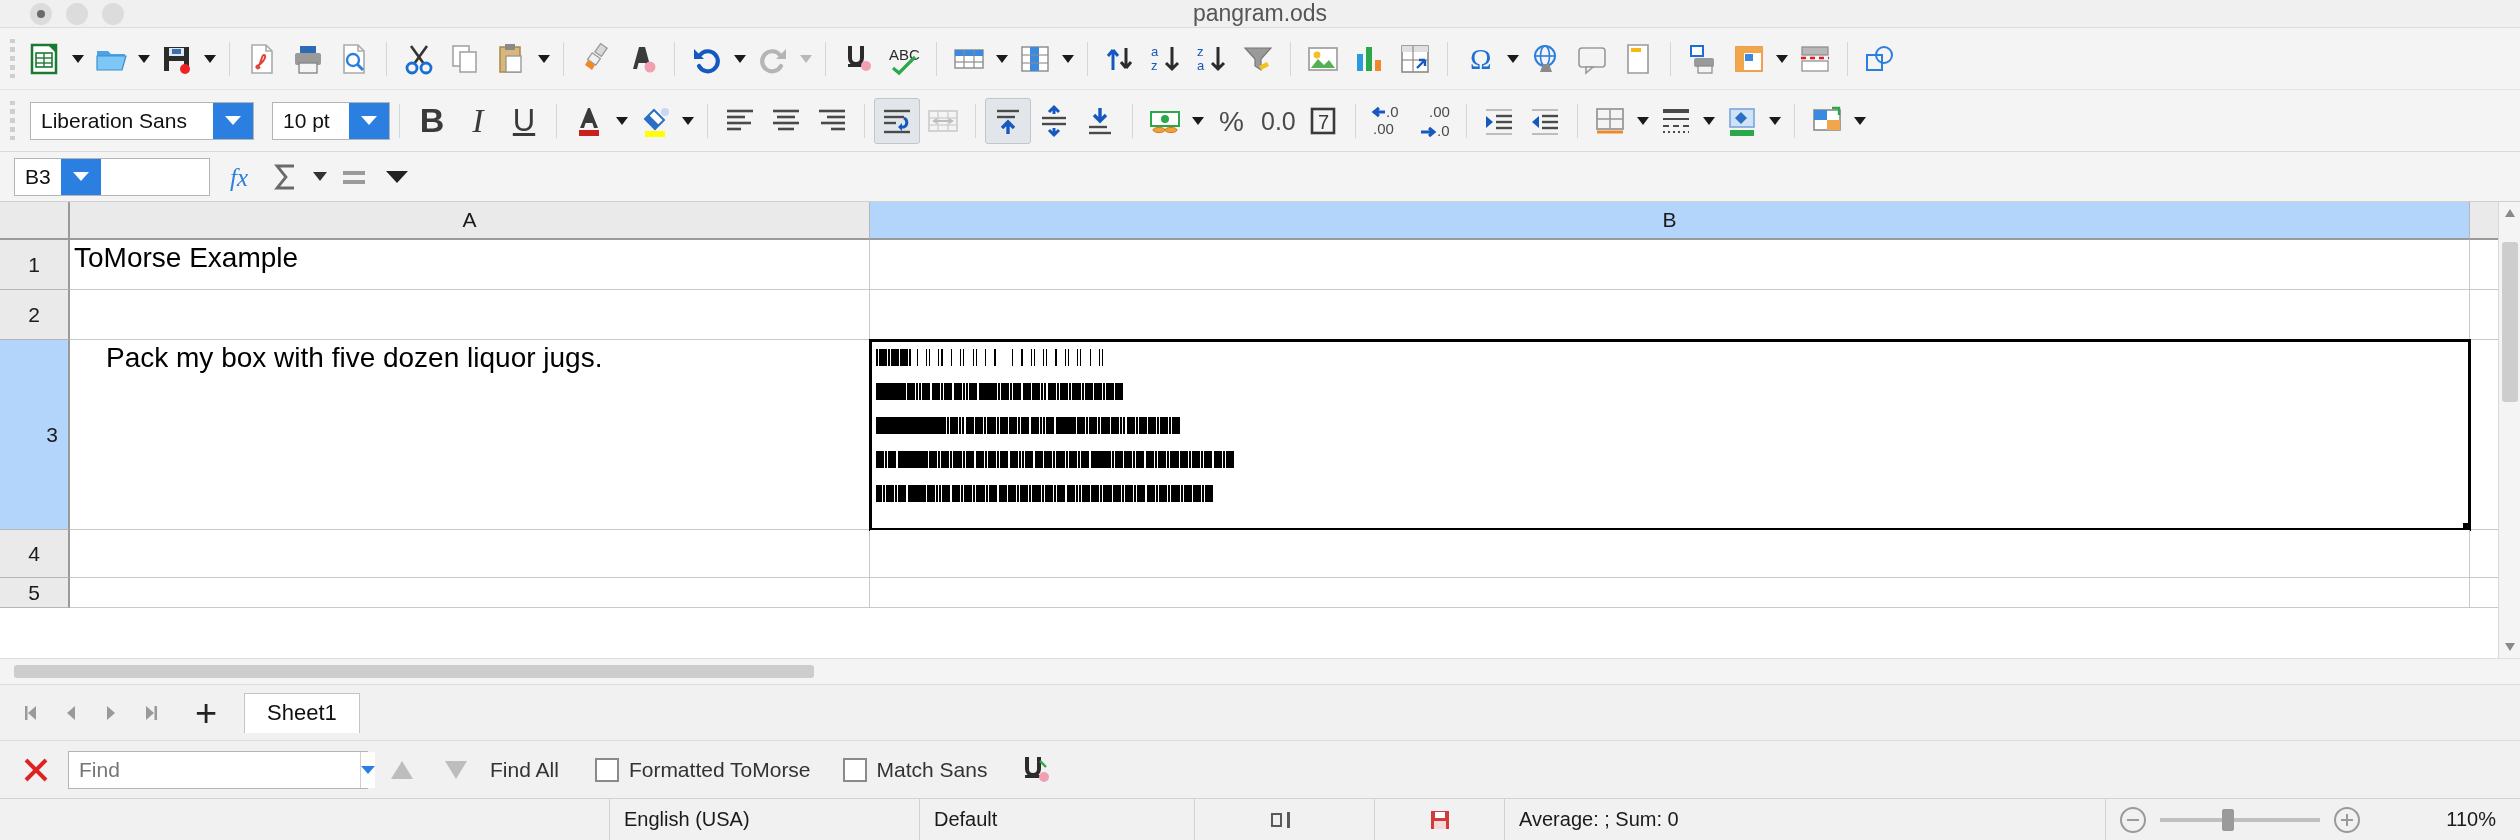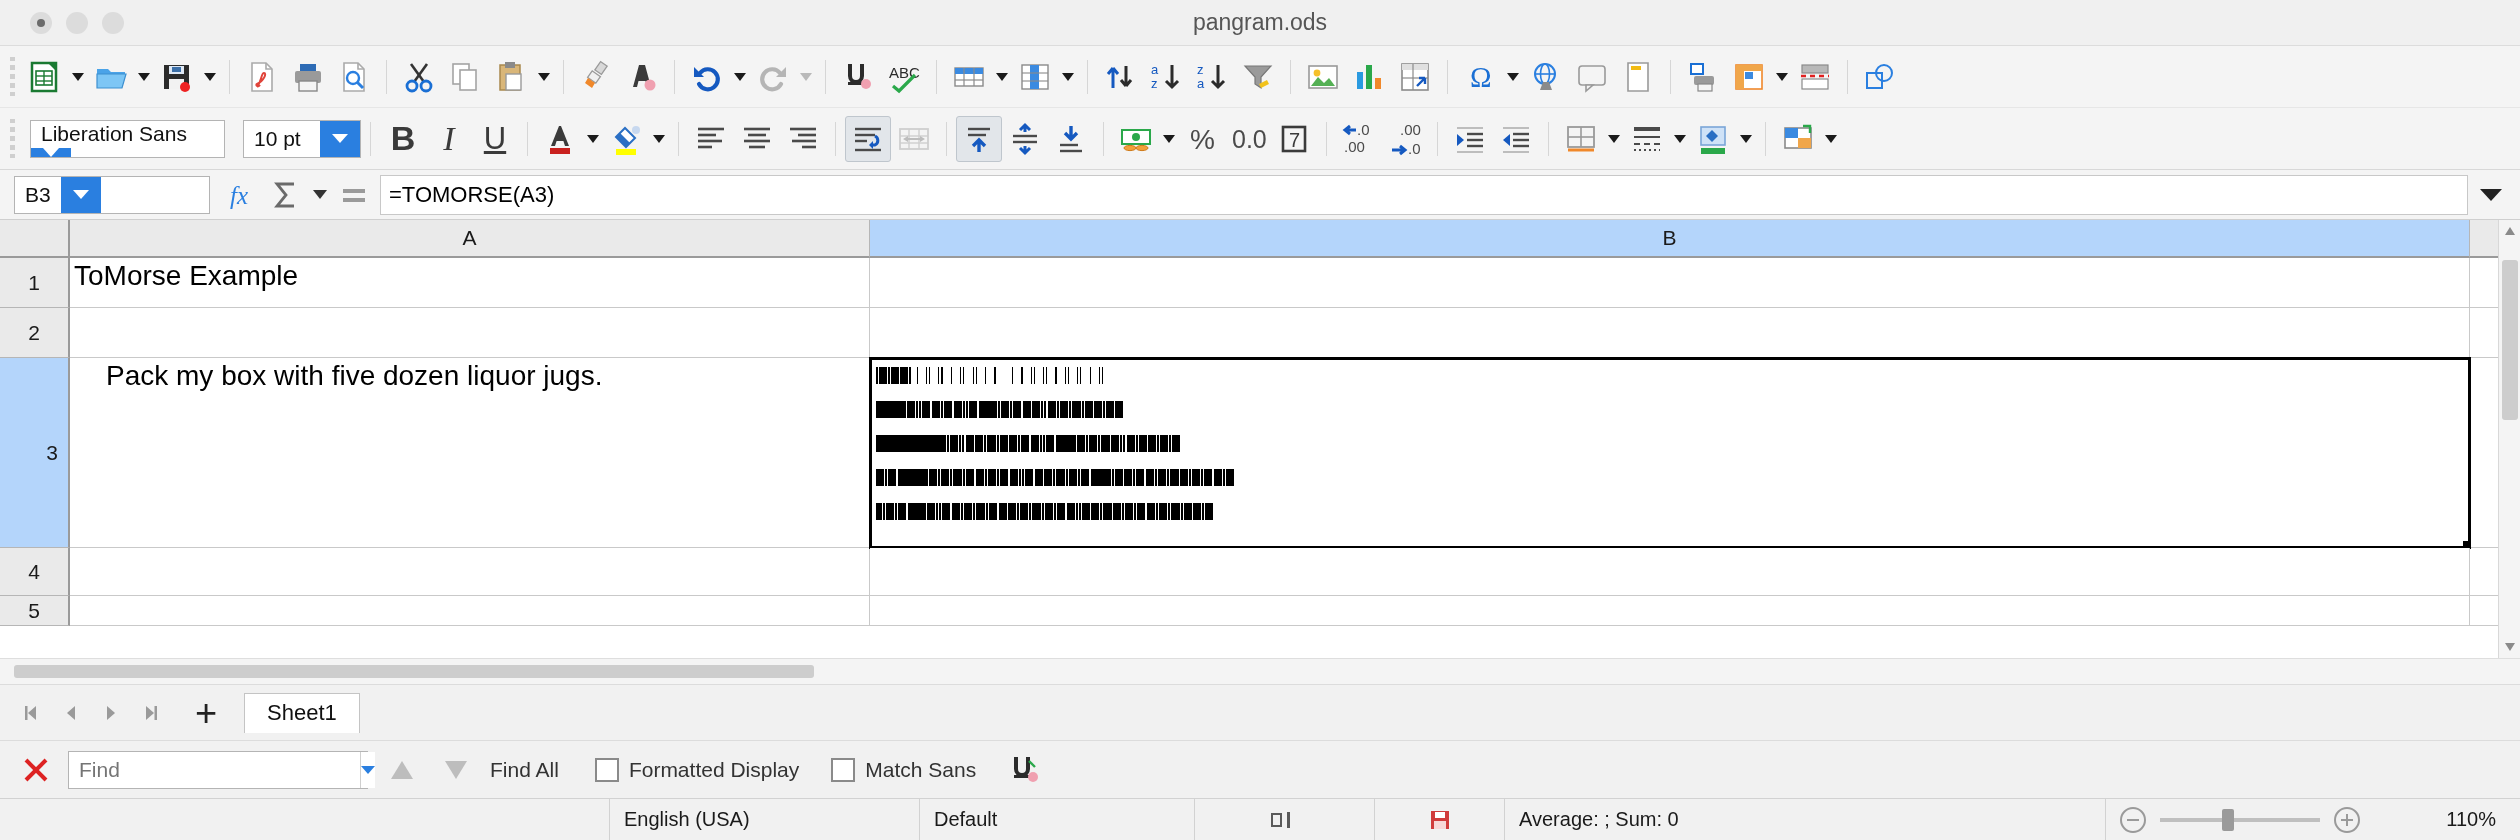--- a/index.html
+++ b/index.html
@@ -7,21 +7,21 @@
   body {
     width:2520px; height:840px;
     font-family:"Liberation Sans", sans-serif;
     background:#f4f4f4; overflow:hidden;
     -webkit-font-smoothing:antialiased;
   }
   .app { width:2520px; height:840px; display:flex; flex-direction:column; background:#f1f1f1; }
 
   
   .titlebar {
-    height:46px; background:#f0f0f0; position:relative;
+    height:28px; background:#f0f0f0; position:relative;
     display:flex; align-items:center; border-bottom:1px solid #dcdcdc;
   }
   .lights { display:flex; gap:14px; padding-left:30px; }
   .light { width:22px; height:22px; border-radius:50%; background:#dcdcdc; position:relative; }
   .light.close::after{ content:""; position:absolute; left:7px; top:7px; width:8px; height:8px;
      border-radius:50%; background:#6b6b6b; }
   .title {
     position:absolute; left:0; right:0; text-align:center;
     font-size:23px; color:#555; pointer-events:none;
   }
@@ -44,21 +44,21 @@
                  border-top:8px solid #1a1a1a; display:block; }
   .caret.dim::after { border-top-color:#b9b9b9; }
   .sep { width:1px; height:34px; background:#d6d6d6; margin:0 9px; }
 
   
   .combo { display:flex; align-items:stretch; height:38px; border:1px solid #b4b4b4; background:#fff; }
   .combo .val { display:flex; align-items:center; padding:0 10px; font-size:21px; color:#111; white-space:nowrap; }
   .combo .btn { width:40px; background:#2a7fe0; display:flex; align-items:center; justify-content:center; }
   .combo .btn::after{ content:""; border-left:8px solid transparent; border-right:8px solid transparent;
                       border-top:9px solid #fff; display:block; }
-  .fontname { width:195px; margin-left:8px;flex-direction:column; }
+  .fontname { width:224px; margin-left:8px; }
   .fontname .val { flex:1; }
   .fontsize { width:118px; margin-left:18px; }
   .fontsize .val { flex:1; }
 
   
   .formulabar { height:50px; display:flex; align-items:center; background:#f4f4f4;
                 border-bottom:1px solid #cfcfcf; padding:0 6px; }
   .namebox { width:196px; height:38px; margin-left:8px; }
   .fb-icons { display:flex; align-items:center; margin-left:14px; gap:2px; }
   .fbi { width:40px; height:40px; display:flex; align-items:center; justify-content:center; }
@@ -714,21 +714,20 @@
       </div>
       <div class="fbcaret"></div>
       <div class="fbi">
         <svg width="32" height="32" viewBox="0 0 32 32">
             <line x1="5" y1="12" x2="27" y2="12" stroke="#9a9a9a" stroke-width="4"></line>
             <line x1="5" y1="21" x2="27" y2="21" stroke="#9a9a9a" stroke-width="4"></line>
           </svg>
       </div>
     </div>
 
-    <div class="inputline">=TOMORSE(A3)</div>
     <div class="fbdrop"></div>
   </div>
 
   <div class="gridwrap">
     <div class="gridrow">
       <div class="corner"></div>
       <div class="colhead colA">A</div>
       <div class="colhead colB sel">B</div>
       <div class="colhead colC"></div>
     </div>
@@ -1230,21 +1229,21 @@
         </svg>
     </div>
     <div class="ftri">
       <svg width="28" height="26" viewBox="0 0 28 26">
           <path d="M14 22 L3 4 L25 4 Z" fill="#bdbdbd"></path>
         </svg>
     </div>
     <div class="flabel">Find All</div>
     <div class="chkwrap" style="margin-left:22px">
       <div class="chk"></div>
-      <div class="flabel">Formatted Display</div>
+      <div class="flabel">Formatted ToMorse</div>
     </div>
     <div class="chkwrap" style="margin-left:18px">
       <div class="chk"></div>
       <div class="flabel">Match Sans</div>
     </div>
     <div class="findclose" style="margin-left:16px">
       <svg width="34" height="34" viewBox="0 0 34 34">
           <path d="M7 4 h4 v12 a4 4 0 0 0 8 0 V4 h4 v12 a8 8 0 0 1 -16 0 Z" fill="#2b2b2b"></path>
           <path d="M7 22 h16 v3 H7 Z" fill="#2b2b2b"></path>
           <circle cx="26" cy="24" r="5" fill="#f0a0b0"></circle>

